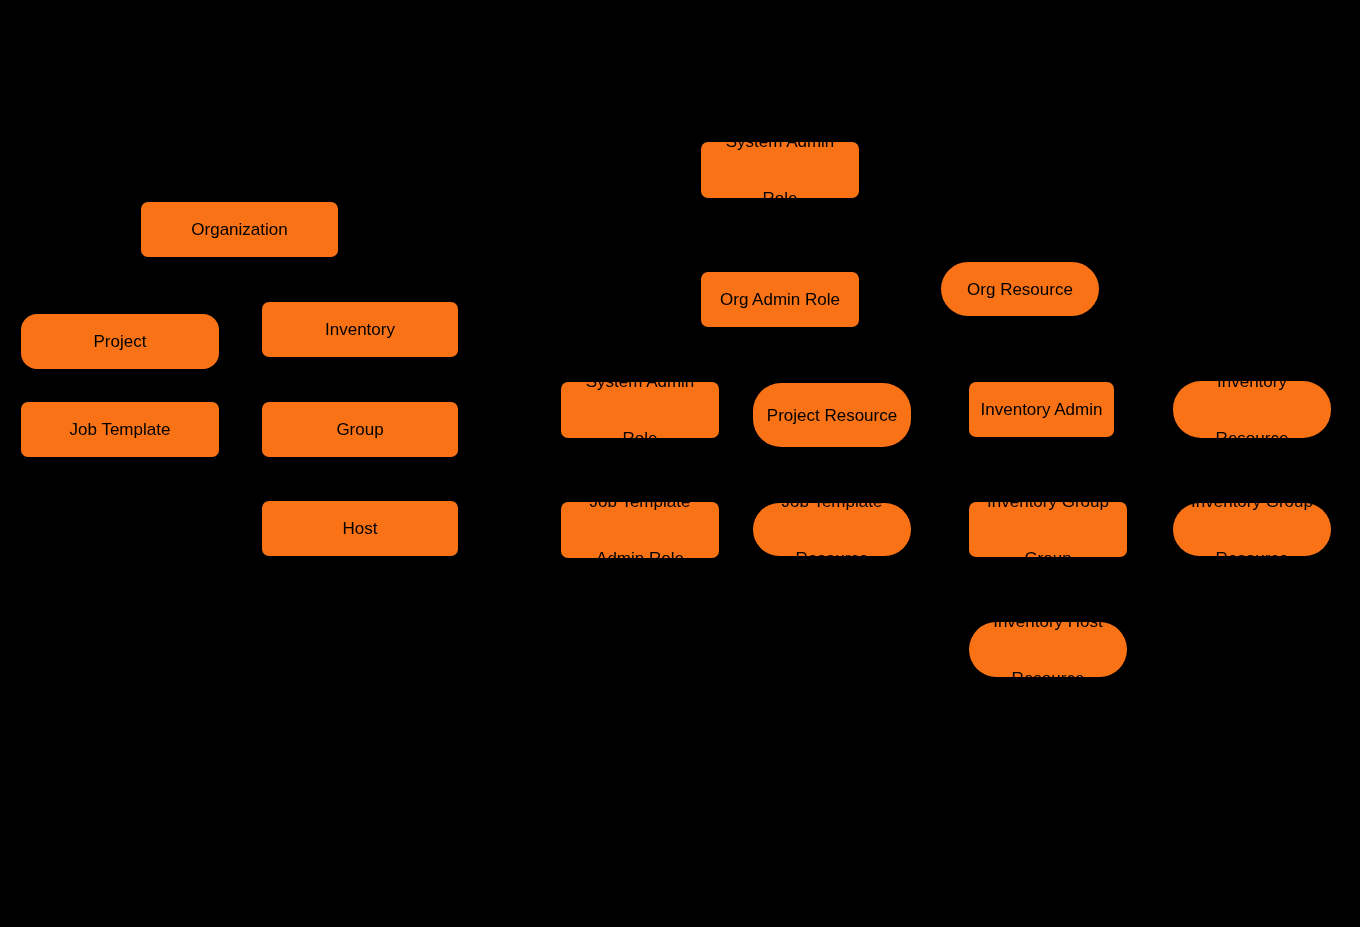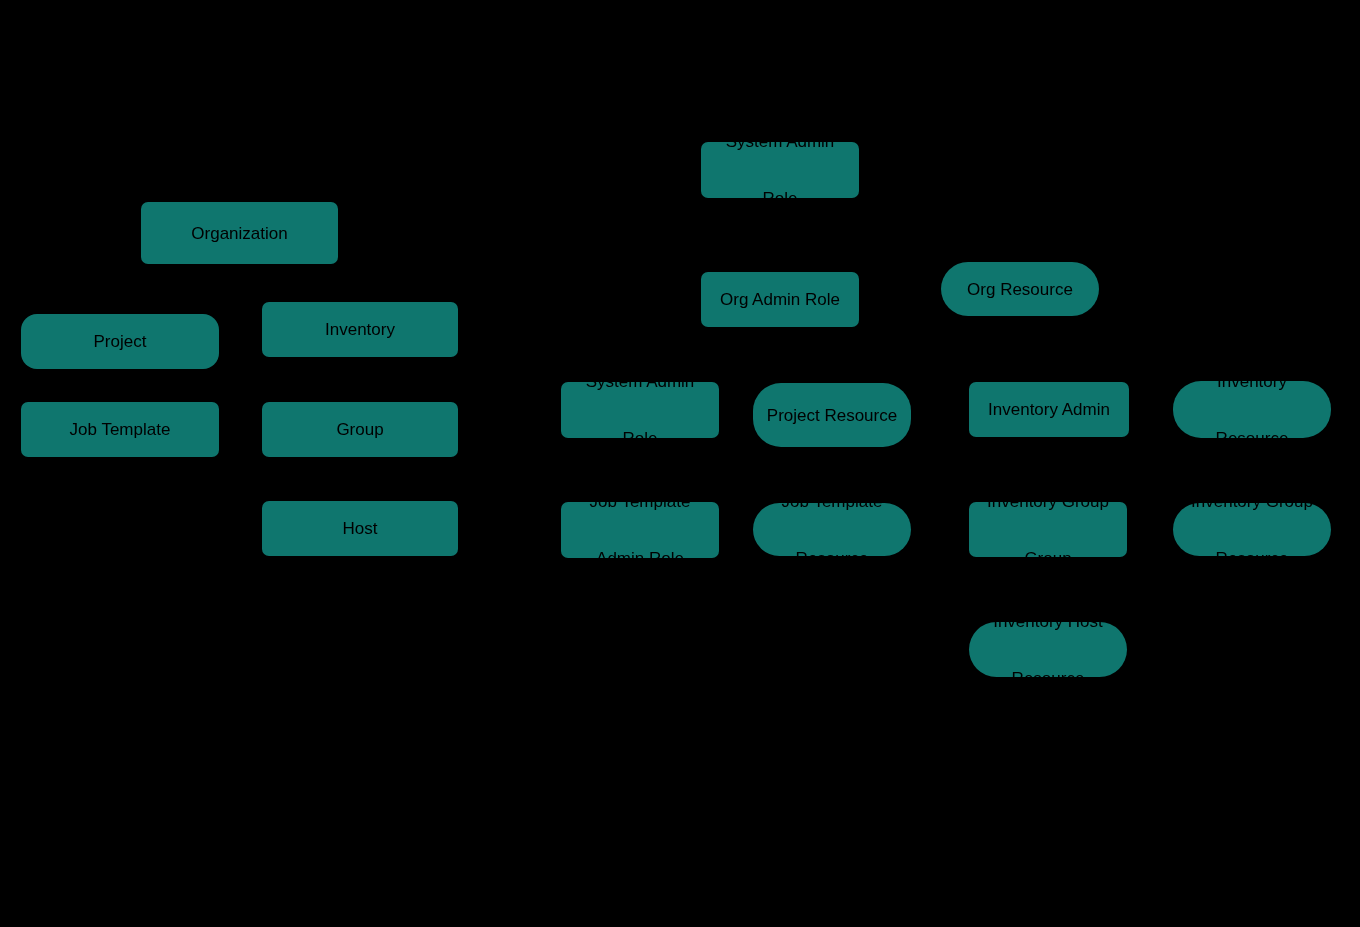--- a/index.html
+++ b/index.html
@@ -10,21 +10,21 @@
   .canvas {
     position: relative;
     width: 1360px;
     height: 927px;
     background: #000000;
     overflow: hidden;
     font-family: "Liberation Sans", sans-serif;
   }
   .node {
     position: absolute;
-    background: #0f766e;
+    background: #f97316;
     color: #000000;
     display: flex;
     flex-direction: column;
     align-items: center;
     justify-content: center;
     text-align: center;
     font-size: 17px;
     line-height: 21px;
     box-sizing: border-box;
     padding: 4px 8px;
@@ -38,21 +38,21 @@
   }
   .node-line {
     display: block;
     white-space: nowrap;
   }
 </style>
 </head>
 <body>
 
 <div class="canvas">
-    <div class="node rect" style="left: 141px; top: 202px; width: 197px; height: 62px;">
+    <div class="node rect" style="left: 141px; top: 202px; width: 197px; height: 55px;">
       <span class="node-line">Organization</span>
     </div>
     <div class="node rect" style="left: 21px; top: 314px; width: 198px; height: 55px; border-radius: 16px;">
       <span class="node-line">Project</span>
     </div>
     <div class="node rect" style="left: 262px; top: 302px; width: 196px; height: 55px;">
       <span class="node-line">Inventory</span>
     </div>
     <div class="node rect" style="left: 21px; top: 402px; width: 198px; height: 55px;">
       <span class="node-line">Job Template</span>
@@ -73,21 +73,21 @@
     <div class="node stadium" style="left: 941px; top: 262px; width: 158px; height: 54px;">
       <span class="node-line">Org Resource</span>
     </div>
     <div class="node rect" style="left: 561px; top: 382px; width: 158px; height: 56px;">
       <span class="node-line">System Admin</span>
       <span class="node-line">Role</span>
     </div>
     <div class="node stadium" style="left: 753px; top: 383px; width: 158px; height: 64px;">
       <span class="node-line">Project Resource</span>
     </div>
-    <div class="node rect" style="left: 969px; top: 382px; width: 160px; height: 55px;">
+    <div class="node rect" style="left: 969px; top: 382px; width: 145px; height: 55px;">
       <span class="node-line">Inventory Admin</span>
     </div>
     <div class="node stadium" style="left: 1173px; top: 381px; width: 158px; height: 57px;">
       <span class="node-line">Inventory</span>
       <span class="node-line">Resource</span>
     </div>
     <div class="node rect" style="left: 561px; top: 502px; width: 158px; height: 56px;">
       <span class="node-line">Job Template</span>
       <span class="node-line">Admin Role</span>
     </div>

